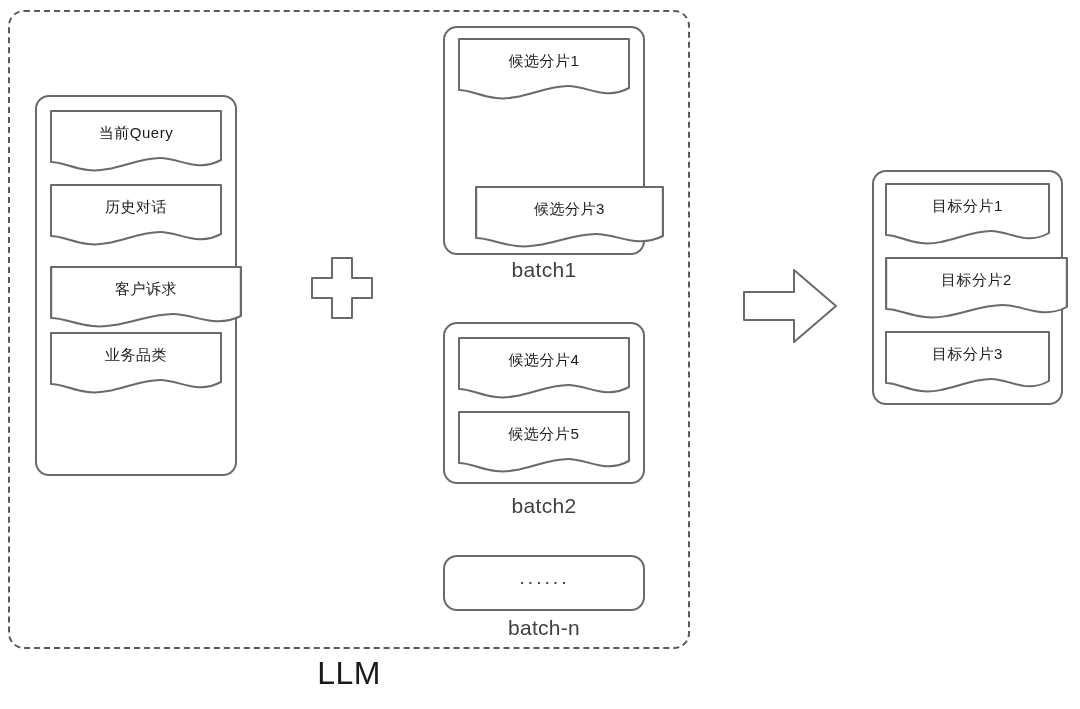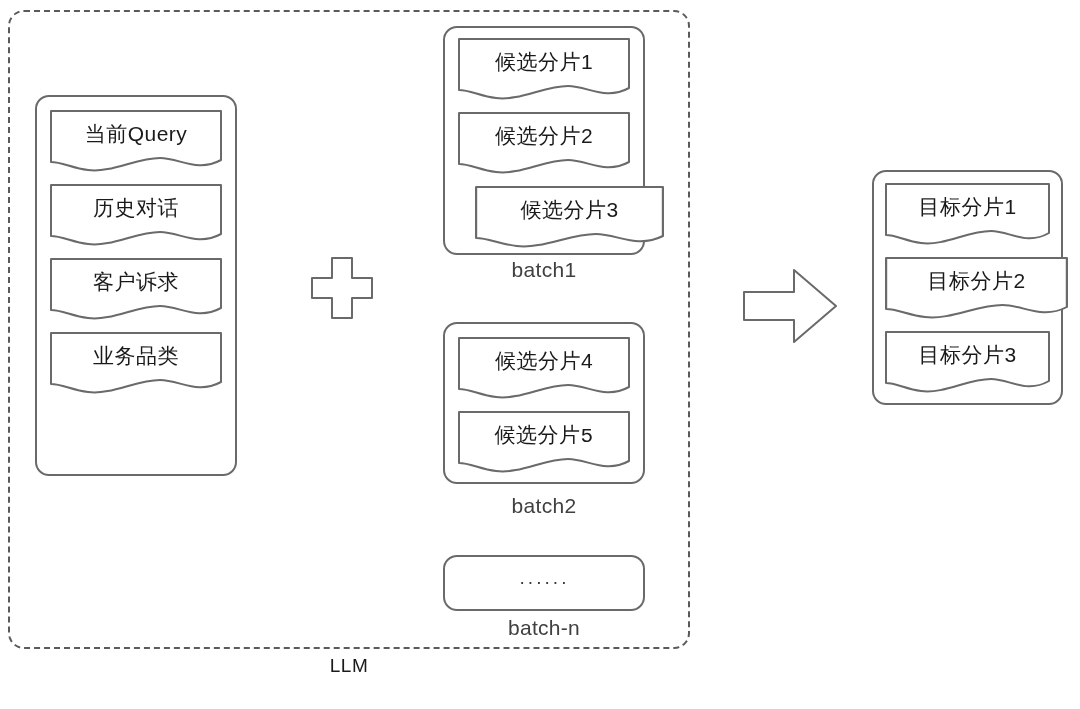--- a/index.html
+++ b/index.html
@@ -29,21 +29,21 @@
     border: 2px dashed #5a5a5a;
     border-radius: 16px;
     box-sizing: border-box;
   }
   .llm-caption {
     position: absolute;
     left: 8px;
     top: 655px;
     width: 682px;
     text-align: center;
-    font-size: 19px;
+    font-size: 32px;
     letter-spacing: 0.5px;
     color: #1a1a1a;
   }
 
   
   .group-box {
     position: absolute;
     border: 2px solid #6a6a6a;
     border-radius: 14px;
     box-sizing: border-box;
@@ -88,21 +88,21 @@
   }
   .doc-label {
     position: absolute;
     left: 0;
     right: 0;
     top: 0;
     height: 74%;
     display: flex;
     align-items: center;
     justify-content: center;
-    font-size: 21px;
+    font-size: 15px;
     color: #1a1a1a;
     white-space: nowrap;
     letter-spacing: 0.5px;
   }
 
   
   .batch-caption {
     position: absolute;
     text-align: center;
     font-size: 21px;
@@ -137,21 +137,21 @@
 
   <div class="doc-wrap" style="left:50px; top:184px; width:172px; height:64px;">
     <div class="doc">
       <svg viewBox="0 0 172 64" preserveAspectRatio="none" aria-hidden="true">
         <path d="M1,1 L171,1 L171,50 C147,63 130,48 110,48 C86,48 62,63 38,60 C22,58 12,52 1,52 Z" fill="#ffffff" stroke="#6a6a6a" stroke-width="2" stroke-linejoin="round"></path>
       </svg>
       <div class="doc-label">历史对话</div>
     </div>
   </div>
 
-  <div class="doc-wrap" style="left:50px; top:258px; width:172px; height:64px;text-align:right;">
+  <div class="doc-wrap" style="left:50px; top:266px; width:192px; height:64px;text-align:right;">
     <div class="doc">
       <svg viewBox="0 0 172 64" preserveAspectRatio="none" aria-hidden="true">
         <path d="M1,1 L171,1 L171,50 C147,63 130,48 110,48 C86,48 62,63 38,60 C22,58 12,52 1,52 Z" fill="#ffffff" stroke="#6a6a6a" stroke-width="2" stroke-linejoin="round"></path>
       </svg>
       <div class="doc-label">客户诉求</div>
     </div>
   </div>
 
   <div class="doc-wrap" style="left:50px; top:332px; width:172px; height:64px;">
     <div class="doc">
@@ -173,28 +173,20 @@
 
   <div class="doc-wrap" style="left:458px; top:38px; width:172px; height:64px;">
     <div class="doc">
       <svg viewBox="0 0 172 64" preserveAspectRatio="none" aria-hidden="true">
         <path d="M1,1 L171,1 L171,50 C147,63 130,48 110,48 C86,48 62,63 38,60 C22,58 12,52 1,52 Z" fill="#ffffff" stroke="#6a6a6a" stroke-width="2" stroke-linejoin="round"></path>
       </svg>
       <div class="doc-label">候选分片1</div>
     </div>
   </div>
 
-  <div class="doc-wrap" style="left:458px; top:112px; width:172px; height:64px;">
-    <div class="doc">
-      <svg viewBox="0 0 172 64" preserveAspectRatio="none" aria-hidden="true">
-        <path d="M1,1 L171,1 L171,50 C147,63 130,48 110,48 C86,48 62,63 38,60 C22,58 12,52 1,52 Z" fill="#ffffff" stroke="#6a6a6a" stroke-width="2" stroke-linejoin="round"></path>
-      </svg>
-      <div class="doc-label">候选分片2</div>
-    </div>
-  </div>
 
   <div class="doc-wrap" style="left:458px; top:186px; width:172px; height:64px;padding-left:17px;">
     <div class="doc">
       <svg viewBox="0 0 172 64" preserveAspectRatio="none" aria-hidden="true">
         <path d="M1,1 L171,1 L171,50 C147,63 130,48 110,48 C86,48 62,63 38,60 C22,58 12,52 1,52 Z" fill="#ffffff" stroke="#6a6a6a" stroke-width="2" stroke-linejoin="round"></path>
       </svg>
       <div class="doc-label">候选分片3</div>
     </div>
   </div>
 

